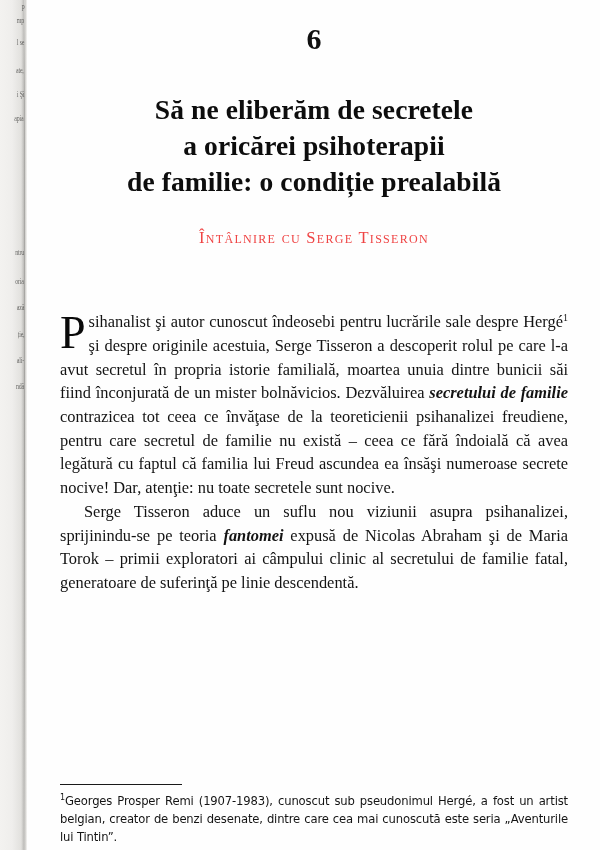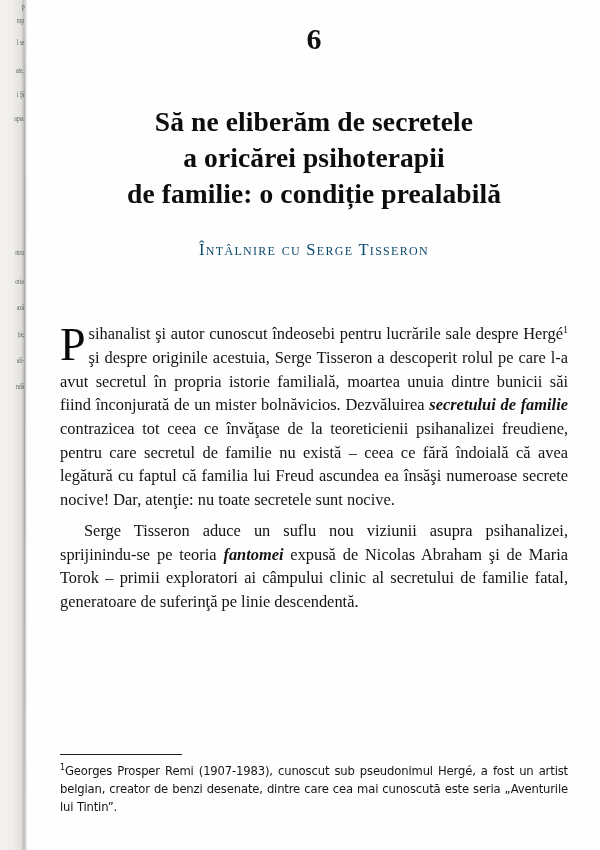--- a/index.html
+++ b/index.html
@@ -69,48 +69,48 @@
     padding-top: 24px;
     letter-spacing: 0;
     color: #101010;
   }
 
   
   .chapter-title {
     text-align: center;
     font-size: 27.5px;
     line-height: 1.30;
-    margin-top: 50px;
+    margin-top: 38px;
     color: #0d0d0d;
     letter-spacing: .1px;
   }
   .chapter-title .tl { display: block; }
 
   
   .chapter-subtitle {
     text-align: center;
     margin-top: 29px;
     font-size: 16.5px;
     font-variant: small-caps;
     letter-spacing: 1.3px;
-    color: #0c4a6e;
+    color: #ef4444;
   }
 
   
   .body-block {
     margin-top: 62px;
     font-size: 16.4px;
     line-height: 1.445;
     text-align: justify;
     text-justify: inter-word;
     hyphens: manual;
     color: #131313;
   }
   .para { margin: 0; }
-  .para + .para { text-indent: 24px; margin-top: 7px; }
+  .para + .para { text-indent: 24px; margin-top: 0; }
 
   .dropcap {
     float: left;
     font-family: "Liberation Serif", "DejaVu Serif", serif;
     font-size: 46px;
     line-height: 0.80;
     padding: 5px 2px 0 0;
     margin-right: 1px;
     color: #0a0a0a;
   }
@@ -118,21 +118,21 @@
   .fn-ref {
     font-size: 10px;
     vertical-align: super;
     line-height: 0;
   }
 
   
   .footnote-area {
     position: absolute;
     left: 0;
-    top: 754px;
+    top: 784px;
     width: 508px;
   }
   .footnote-rule {
     width: 122px;
     height: 1.3px;
     background: #1a1a1a;
     margin: 0 0 8px 0;
   }
   .footnote-text {
     font-family: "DejaVu Sans", "Liberation Sans", sans-serif;

